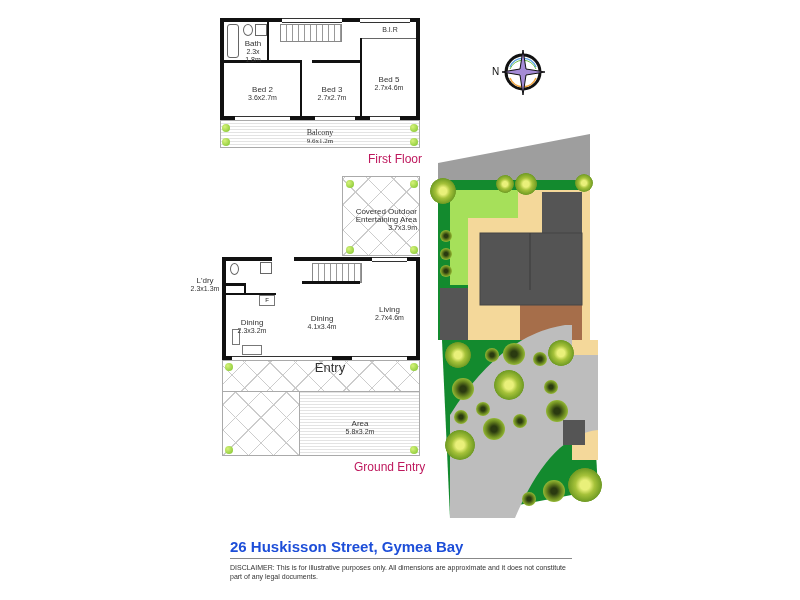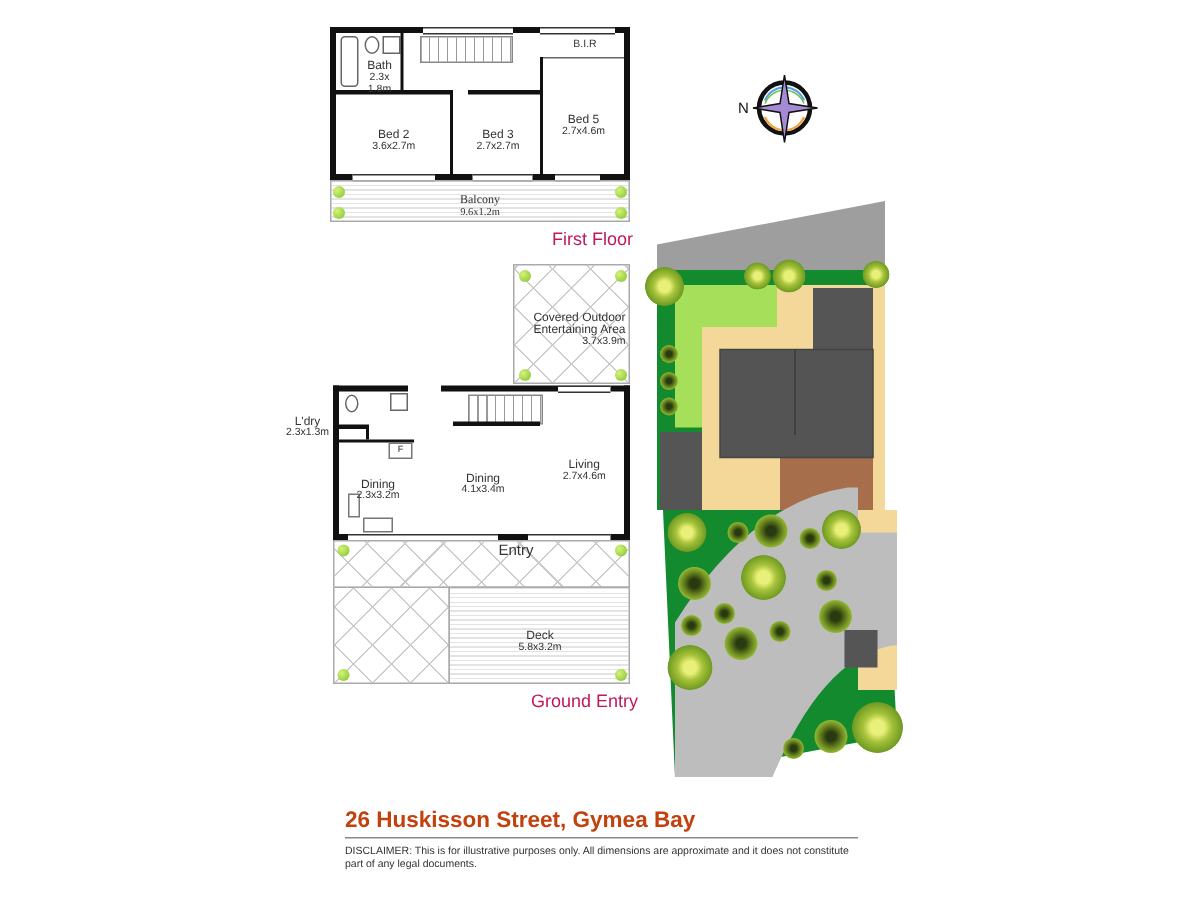--- a/index.html
+++ b/index.html
@@ -9,21 +9,21 @@
   .lbl .n{font-size:8px;display:block;}
   .fl-title{position:absolute;font-size:12px;color:#be185d;}
   .wall{position:absolute;background:#111;}
   .win{position:absolute;background:#fff;border-top:1px solid #333;border-bottom:1px solid #333;}
   .tile{background-color:#fff;background-image:
       repeating-linear-gradient(45deg,transparent 0 17px,#ccc 17px 18px),
       repeating-linear-gradient(-45deg,transparent 0 17px,#ccc 17px 18px);}
   .deckpat{background:repeating-linear-gradient(0deg,#fff 0 2px,#e3e3e3 2px 3px);}
   .pt{position:absolute;width:8px;height:8px;border-radius:50%;background:radial-gradient(circle at 35% 35%,#d6f27a,#7cc22a);}
   .stairs{position:absolute;background:repeating-linear-gradient(90deg,#fff 0 5px,#999 5px 6px);border:1px solid #888;}
-  .title{position:absolute;left:230px;top:538px;font-size:15px;font-weight:bold;color:#c2410c;}
+  .title{position:absolute;left:230px;top:538px;font-size:15px;font-weight:bold;color:#1d4ed8;}
   .rule{position:absolute;left:230px;top:558px;width:342px;height:1px;background:#888;}
   .disc{position:absolute;left:230px;top:563px;width:345px;font-size:7px;line-height:9px;color:#333;}
   .palm{position:absolute;border-radius:50%;background:radial-gradient(circle,#e9f07a 0 20%,#a6c23a 40%,#6e9a22 70%,transparent 72%);}
   .shrub{position:absolute;border-radius:50%;background:radial-gradient(circle,#2a3a10 0 20%,#6c8a20 50%,#9cc23a 75%,transparent 78%);}
 </style>
 </head>
 <body>
 
 <div class="abs" style="left:220px;top:18px;width:200px;height:132px;">
 
@@ -114,25 +114,25 @@
   </div>
   <div class="lbl" style="left:12px;top:62px;width:36px;">
     <span class="n">Dining</span><span>2.3x3.2m</span>
   </div>
 </div>
 <div class="lbl" style="left:188px;top:277px;width:34px;">
   <span class="n">L'dry</span><span>2.3x1.3m</span>
 </div>
 
 <div class="abs tile" style="left:222px;top:360px;width:198px;height:32px;border:1px solid #aaa;box-sizing:border-box;"></div>
-<div class="lbl" style="left:324px;top:364px;width:40px;font-size:10px;">Entry</div>
+<div class="lbl" style="left:310px;top:364px;width:40px;font-size:13px;">Entry</div>
 <div class="abs tile" style="left:222px;top:391px;width:78px;height:65px;border:1px solid #aaa;box-sizing:border-box;"></div>
 <div class="abs deckpat" style="left:299px;top:391px;width:121px;height:65px;border:1px solid #aaa;box-sizing:border-box;"></div>
 <div class="lbl" style="left:330px;top:420px;width:60px;">
-  <span class="n">Deck</span><span>5.8x3.2m</span>
+  <span class="n">Area</span><span>5.8x3.2m</span>
 </div>
 <div class="pt" style="left:225px;top:363px;"></div>
 <div class="pt" style="left:410px;top:363px;"></div>
 <div class="pt" style="left:225px;top:446px;"></div>
 <div class="pt" style="left:410px;top:446px;"></div>
 <div class="fl-title" style="left:354px;top:460px;">Ground Entry</div>
 
 <div class="abs" style="left:490px;top:45px;width:60px;height:55px;">
   <svg width="60" height="55" viewBox="0 0 60 55">
     <circle cx="33" cy="27" r="17" fill="#fff" stroke="#111" stroke-width="3"></circle>

